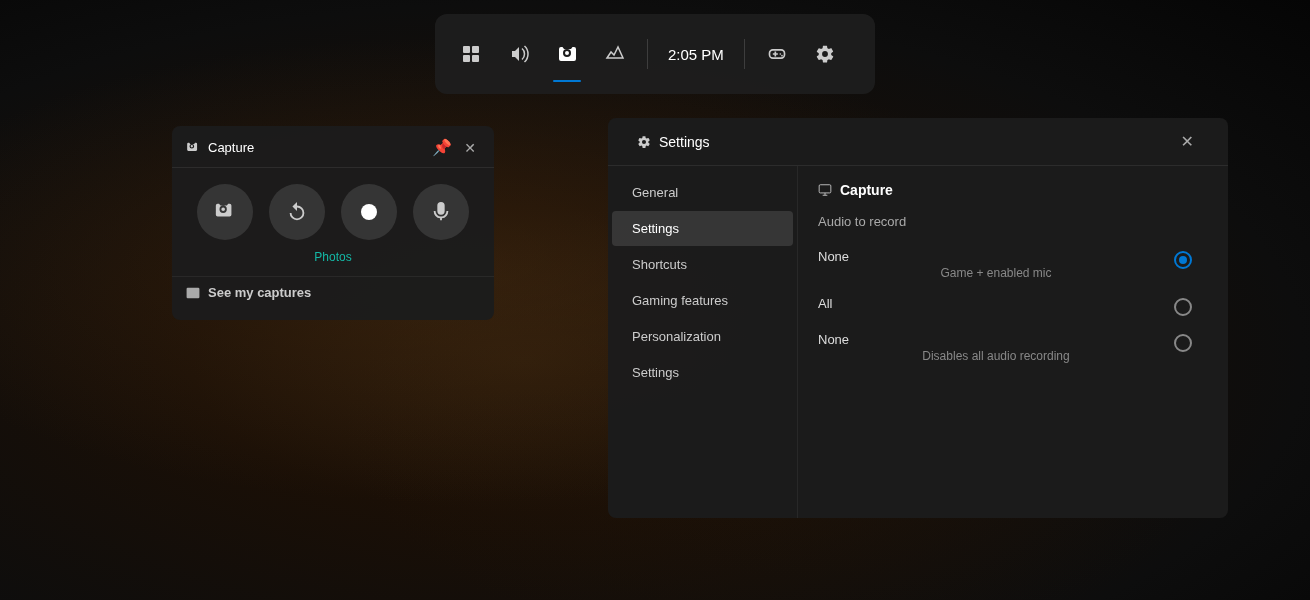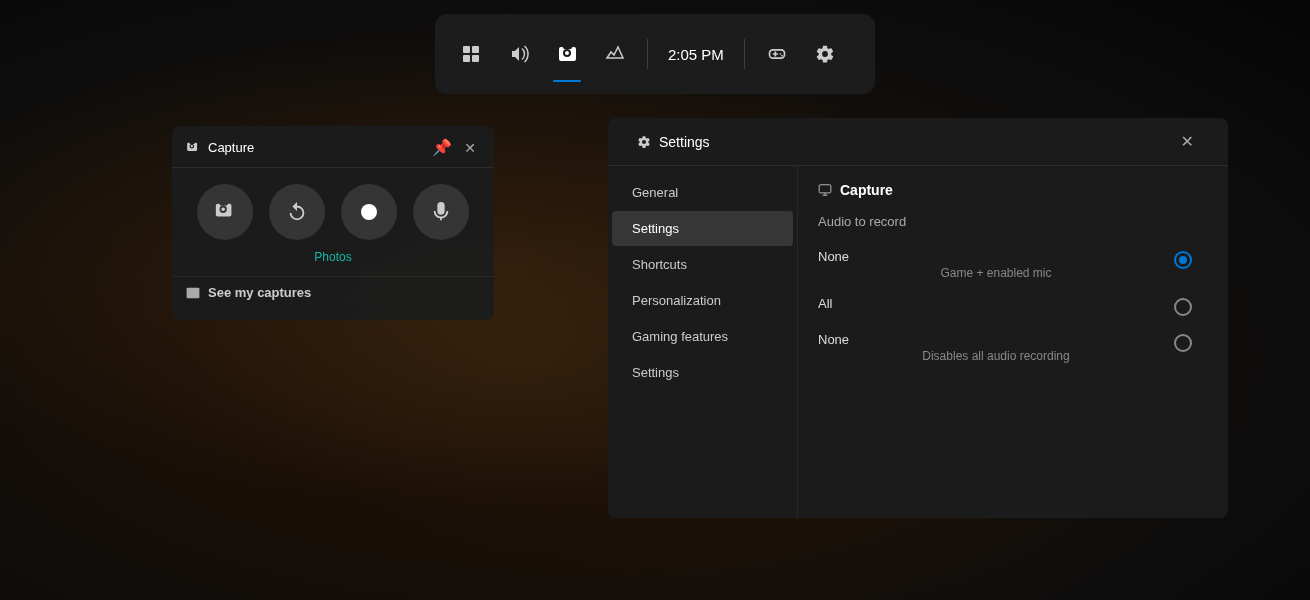--- a/index.html
+++ b/index.html
@@ -418,22 +418,22 @@
       </svg>
       <span>Settings</span>
     </div>
     <span class="settings-close">✕</span>
   </div>
   <div class="settings-body">
     <nav class="settings-nav">
       <div class="nav-item">General</div>
       <div class="nav-item active">Settings</div>
       <div class="nav-item">Shortcuts</div>
+      <div class="nav-item">Gaming features</div>
       <div class="nav-item">Personalization</div>
-      <div class="nav-item">Gaming features</div>
       <div class="nav-item">Settings</div>
     </nav>
     <div class="settings-content">
       <div class="section-title">
         <svg width="14" height="14" viewBox="0 0 24 24" fill="#ccc">
           <rect x="2" y="3" width="20" height="14" rx="2" fill="none" stroke="#ccc" stroke-width="1.5"></rect>
           <path d="M8 21h8M12 17v4" stroke="#ccc" stroke-width="1.5"></path>
         </svg>
         <span>Capture</span>
       </div>

